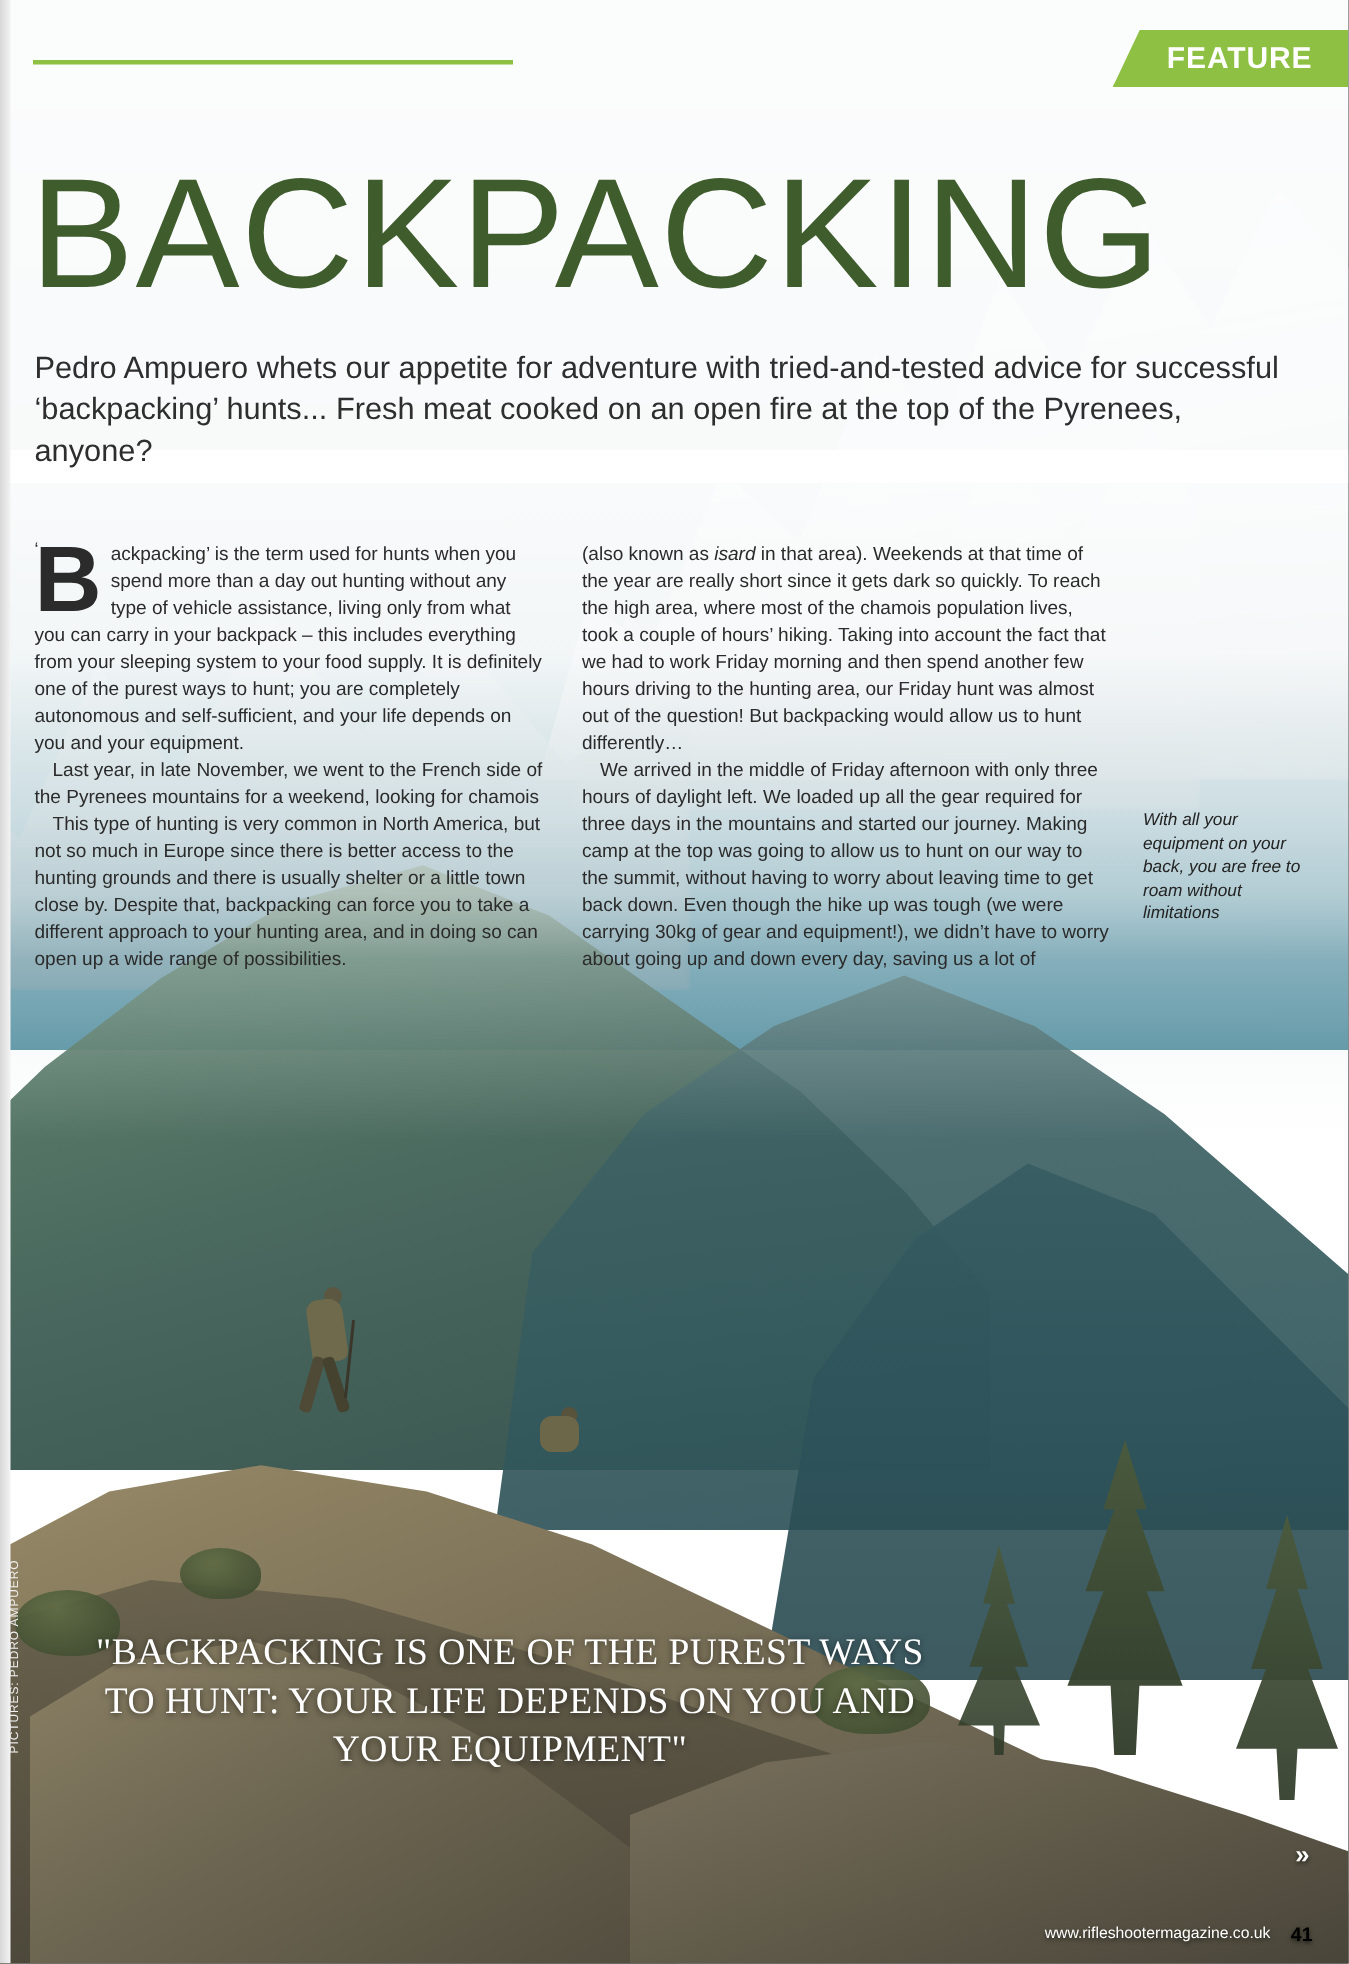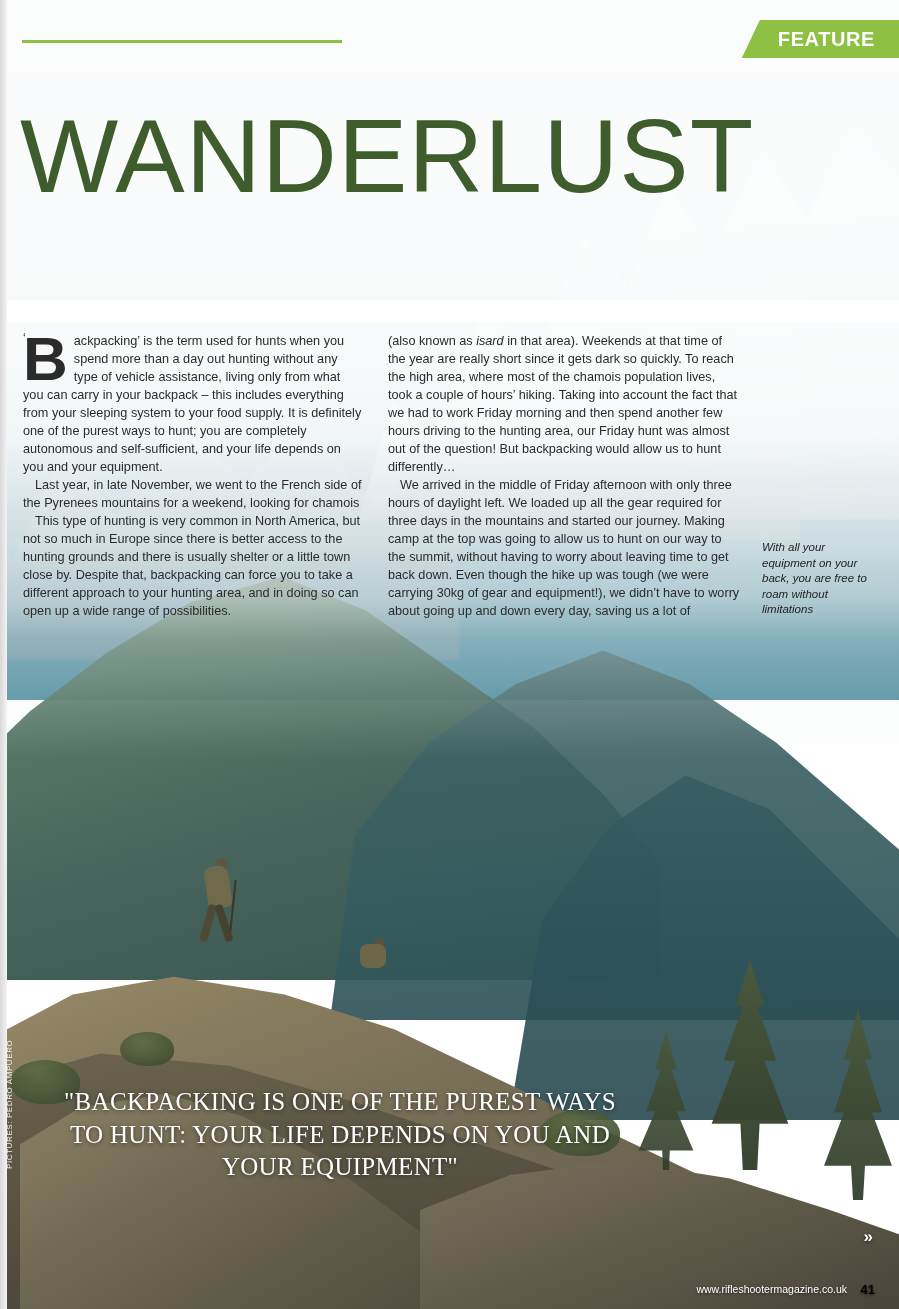--- a/index.html
+++ b/index.html
@@ -234,21 +234,21 @@
   
   .col {
     position: absolute;
     top: 332px;
     font-size: 12.7px;
     line-height: 1.42;
     color: #2b2b2b;
     text-align: left;
   }
   .col p { margin: 0 0 0 0; text-indent: 12px; }
-  .col p.first { text-indent: 0; }
+  .col p.first { text-indent: 0; margin-top: 28px; }
   .col-left { left: 23px; width: 340px; }
   .col-right { left: 388px; width: 353px; }
   .dropcap-wrap { position: relative; }
   .dropcap {
     float: left;
     font-size: 62px;
     line-height: 0.82;
     font-weight: bold;
     color: #2b2b2b;
     margin: 2px 6px 0 0;
@@ -346,21 +346,22 @@
     </div>
   </div>
 
   <div class="white-top-panel"></div>
   <div class="white-fade"></div>
   <div class="spine"></div>
 
   <div class="header-rule"></div>
   <div class="feature-tag">FEATURE</div>
 
-  <div class="wanderlust">WANDERLUST</div>
+  <div class="wanderlust">BACKPACKING</div>
+  <div class="standfirst">Pedro Ampuero whets our appetite for adventure with tried-and-tested advice for successful ‘backpacking’ hunts... Fresh meat cooked on an open fire at the top of the Pyrenees, anyone?</div>
 
   <div class="col col-left">
     <div class="dropcap-wrap">
       <span class="tick">‘</span>
       <span class="dropcap">B</span>
       <p class="first">ackpacking’ is the term used for hunts when you spend more than a day out hunting without any type of vehicle assistance, living only from what you can carry in your backpack – this includes everything from your sleeping system to your food supply. It is definitely one of the purest ways to hunt; you are completely autonomous and self-sufficient, and your life depends on you and your equipment.</p>
     </div>
     <p>Last year, in late November, we went to the French side of the Pyrenees mountains for a weekend, looking for chamois</p>
     <p>This type of hunting is very common in North America, but not so much in Europe since there is better access to the hunting grounds and there is usually shelter or a little town close by. Despite that, backpacking can force you to take a different approach to your hunting area, and in doing so can open up a wide range of possibilities.</p>
   </div>

